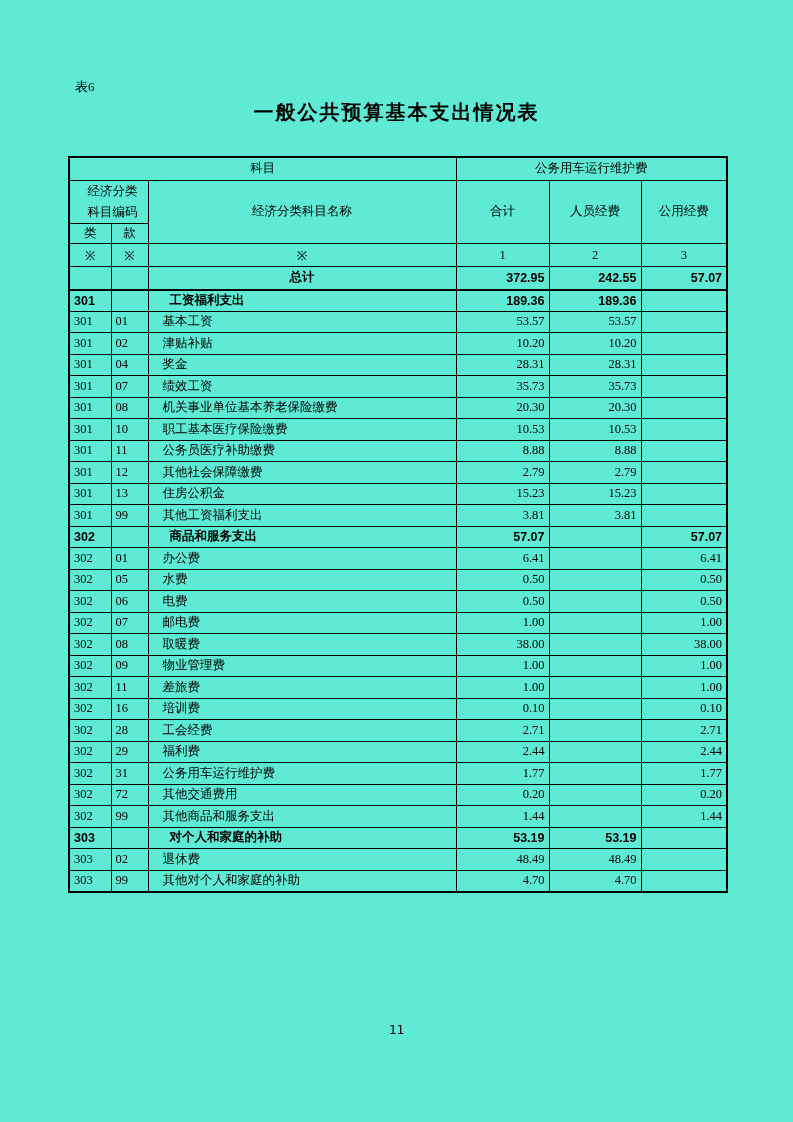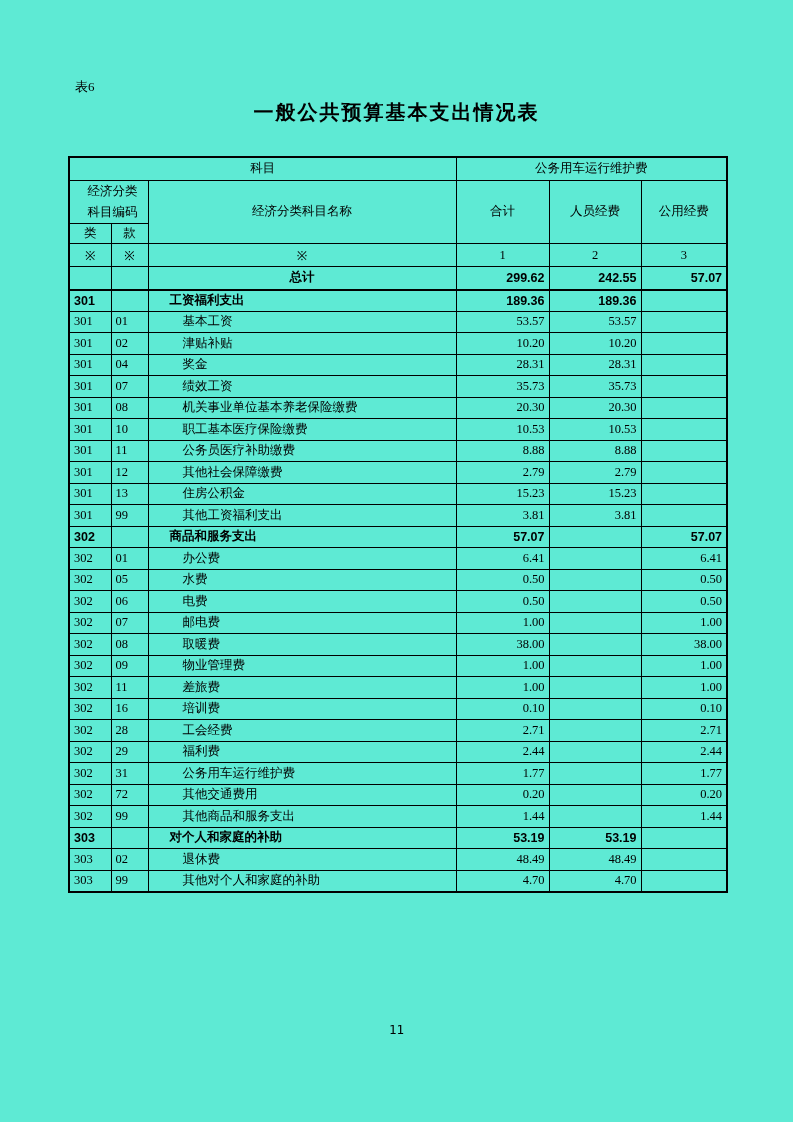--- a/index.html
+++ b/index.html
@@ -71,21 +71,21 @@
     font-family: "Liberation Sans", "DejaVu Sans", sans-serif;
   }
   tbody tr.data-row { height: 21.5px; }
   tr.bold-row td {
     font-weight: bold;
     font-family: "Liberation Sans", "DejaVu Sans", sans-serif;
   }
   .code { text-align: left; }
   .num  { text-align: right; }
   .name { text-align: left; }
-  .name.sub { padding-left: 34px; }
+  .name.sub { padding-left: 14px; }
   .name.cat { padding-left: 21px; }
   tr.grand-total-row td.name { text-align: center; }
   .page-number {
     position: absolute;
     left: 0;
     right: 0;
     top: 1022px;
     text-align: center;
     font-size: 12.5px;
     font-family: "DejaVu Sans Mono", monospace;
@@ -133,21 +133,21 @@
         <th>1</th>
         <th>2</th>
         <th>3</th>
       </tr>
     </thead>
     <tbody>
       <tr class="grand-total-row">
         <td class="code"></td>
         <td class="code"></td>
         <td class="name">总计</td>
-        <td class="num">299.62</td>
+        <td class="num">372.95</td>
         <td class="num">242.55</td>
         <td class="num">57.07</td>
       </tr>
     <tr class="data-row bold-row">
           <td class="code">301</td>
           <td class="code"></td>
           <td class="name cat">工资福利支出</td>
           <td class="num">189.36</td>
           <td class="num">189.36</td>
           <td class="num"></td>

